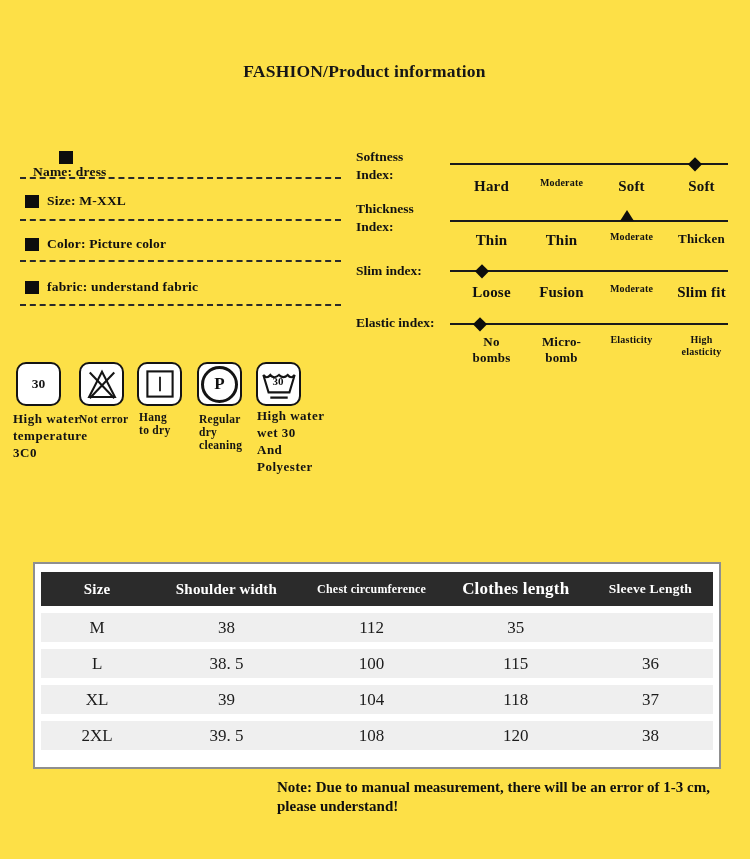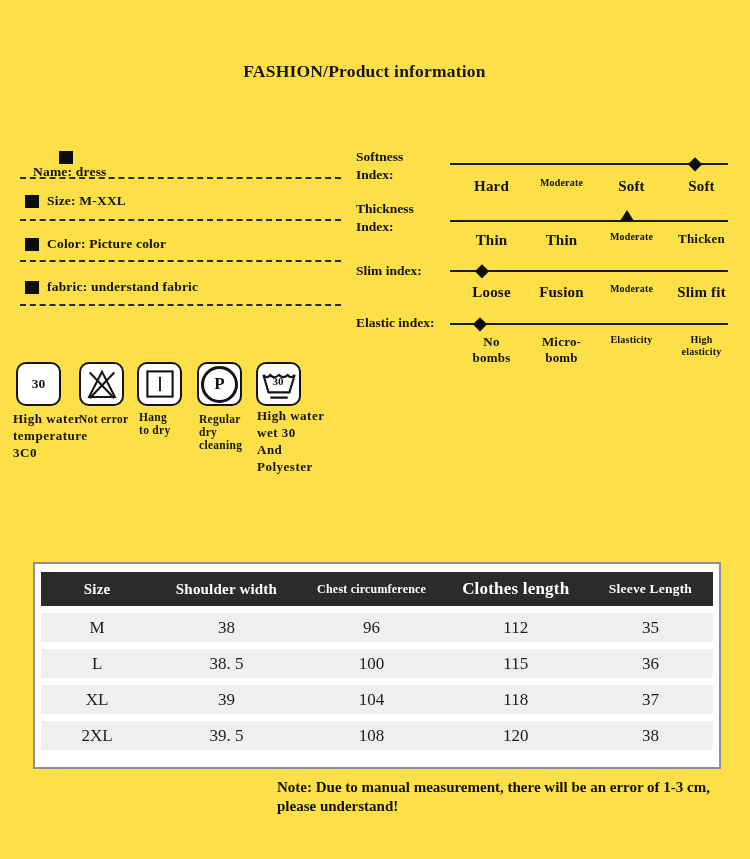--- a/index.html
+++ b/index.html
@@ -226,21 +226,20 @@
     <div class="thead">
       <span class="th th-0">Size</span>
       <span class="th th-1">Shoulder width</span>
       <span class="th th-2">Chest circumference</span>
       <span class="th th-3">Clothes length</span>
       <span class="th th-4">Sleeve Length</span>
     </div>
     <div class="trow">
       <span class="td">M</span>
       <span class="td">38</span>
-      <span class="td">96</span>
       <span class="td">112</span>
       <span class="td">35</span>
     </div>
     <div class="trow">
       <span class="td">L</span>
       <span class="td">38. 5</span>
       <span class="td">100</span>
       <span class="td">115</span>
       <span class="td">36</span>
     </div>

